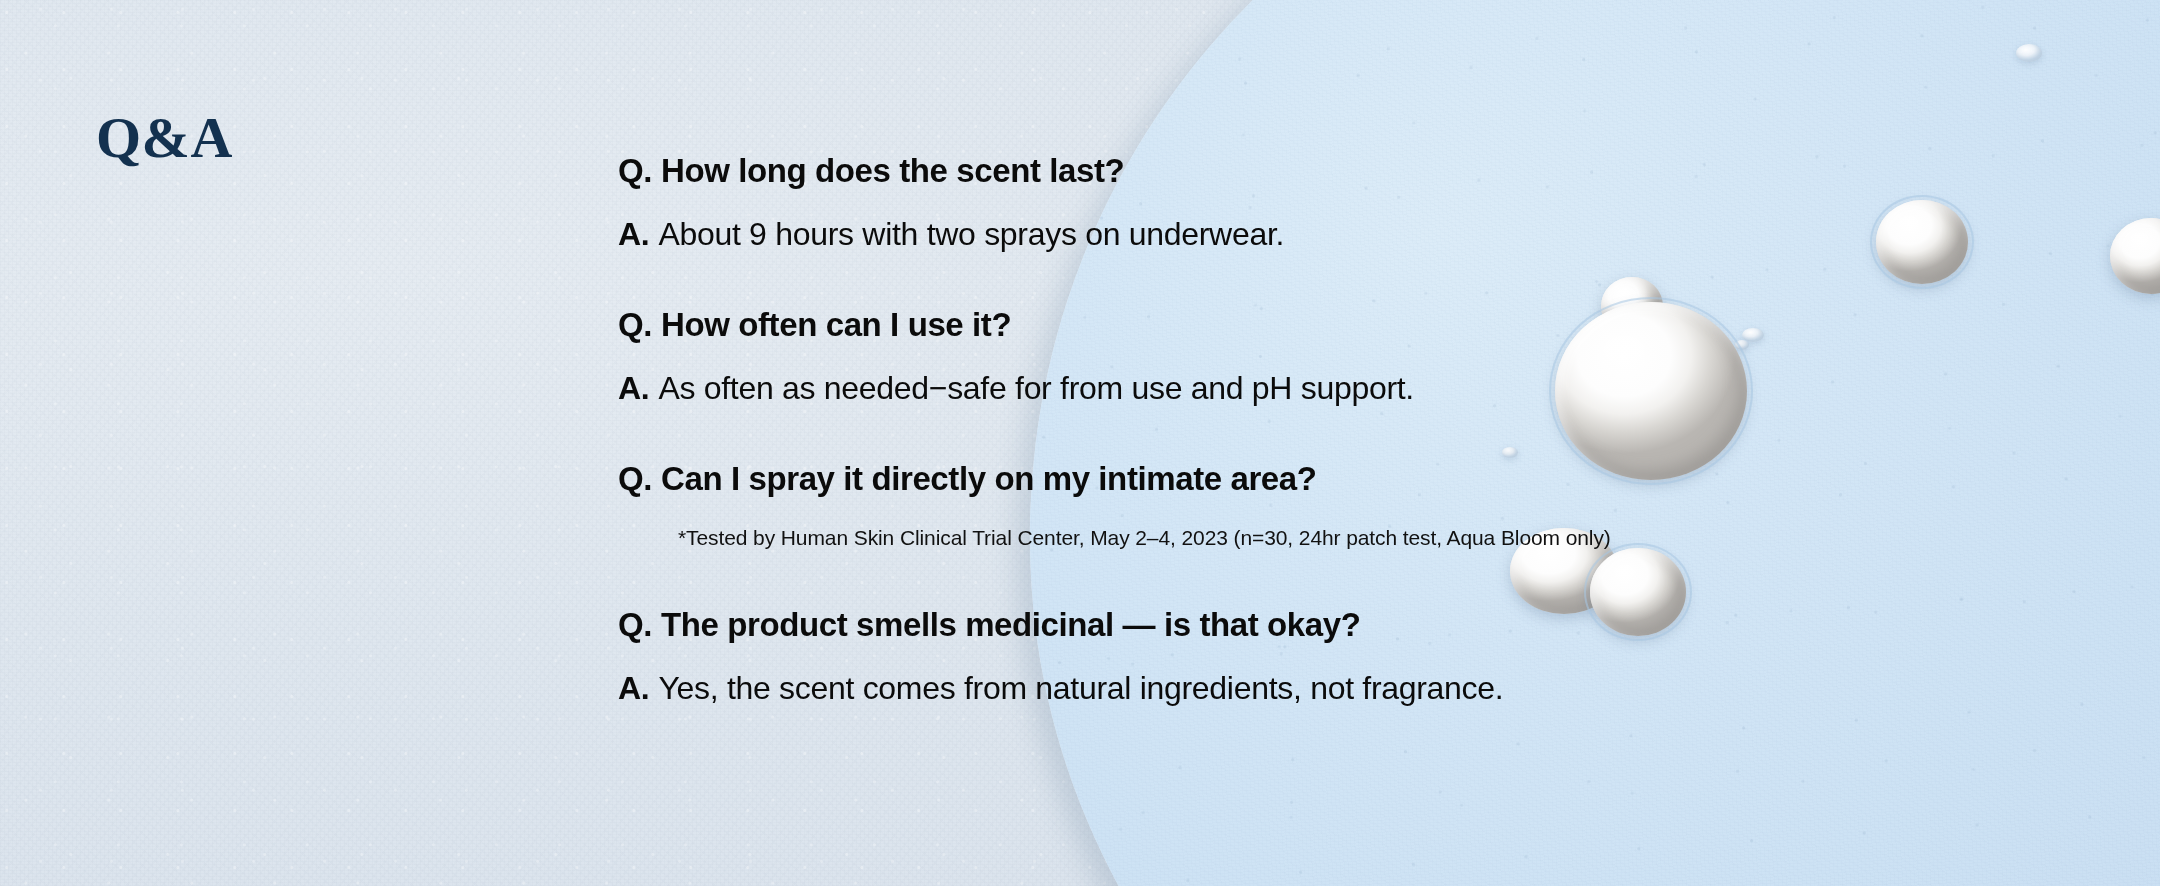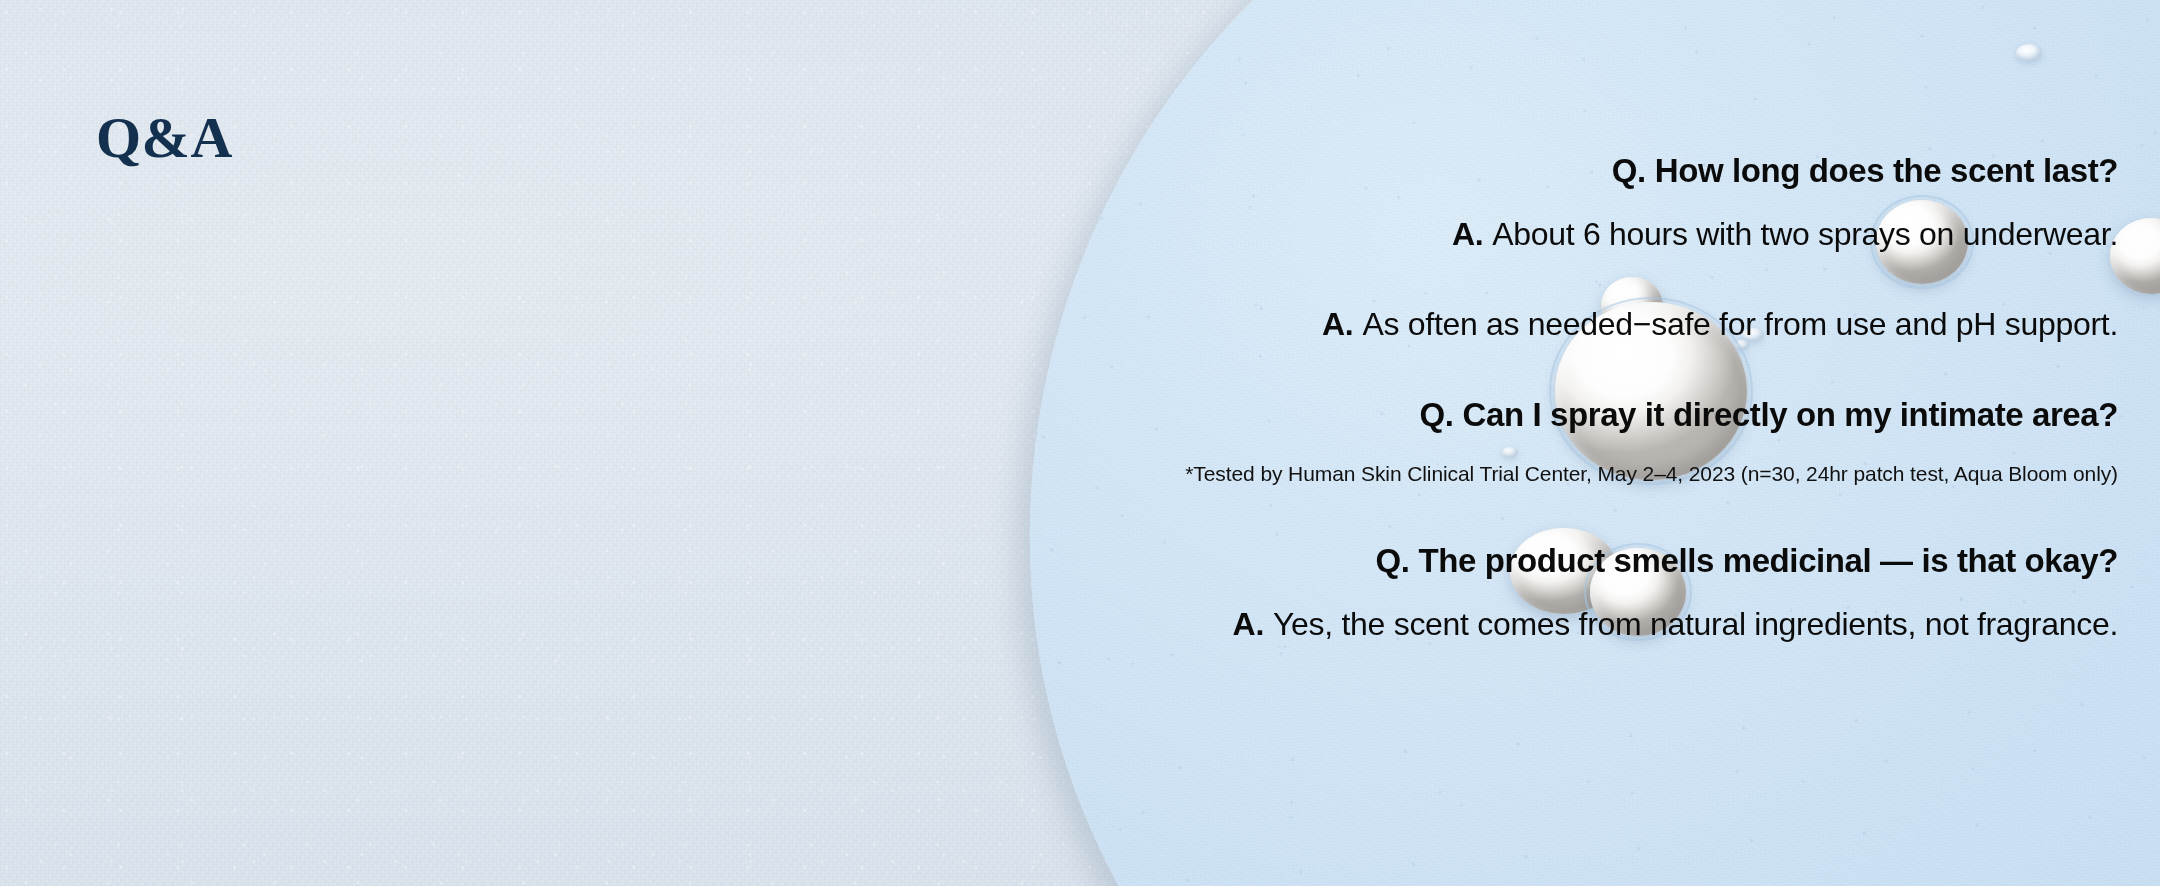--- a/index.html
+++ b/index.html
@@ -129,21 +129,20 @@
     font-size: 58px;
     letter-spacing: .5px;
     color: #13314f;
   }
 
   .qa-block {
     position: absolute;
     left: 618px;
     top: 154px;
     width: 1500px;
-    text-align: right;
   }
 
   .qa-group { margin-bottom: 24px; }
   .qa-group.last { margin-bottom: 0; }
 
   .q-line, .a-line {
     white-space: nowrap;
     color: #0b0b0b;
     line-height: 1.0;
   }
@@ -217,27 +216,30 @@
 
   <div class="qa-title">Q&amp;A</div>
 
   <div class="qa-block">
 
     <div class="qa-group">
       <div class="q-line">
         <span class="lbl">Q.</span><span>How long does the scent last?</span>
       </div>
       <div class="a-line">
-        <span class="lbl">A.</span><span>About 6 hours with two sprays on underwear.</span>
+        <span class="lbl">A.</span><span>About 9 hours with two sprays on underwear.</span>
       </div>
     </div>
 
     <div class="gap-lg"></div>
 
     <div class="qa-group">
+      <div class="q-line">
+        <span class="lbl">Q.</span><span>How often can I use it?</span>
+      </div>
       <div class="a-line">
         <span class="lbl">A.</span><span>As often as needed−safe for from use and pH support.</span>
       </div>
     </div>
 
     <div class="gap-lg"></div>
 
     <div class="qa-group">
       <div class="q-line">
         <span class="lbl">Q.</span><span>Can I spray it directly on my intimate area?</span>

